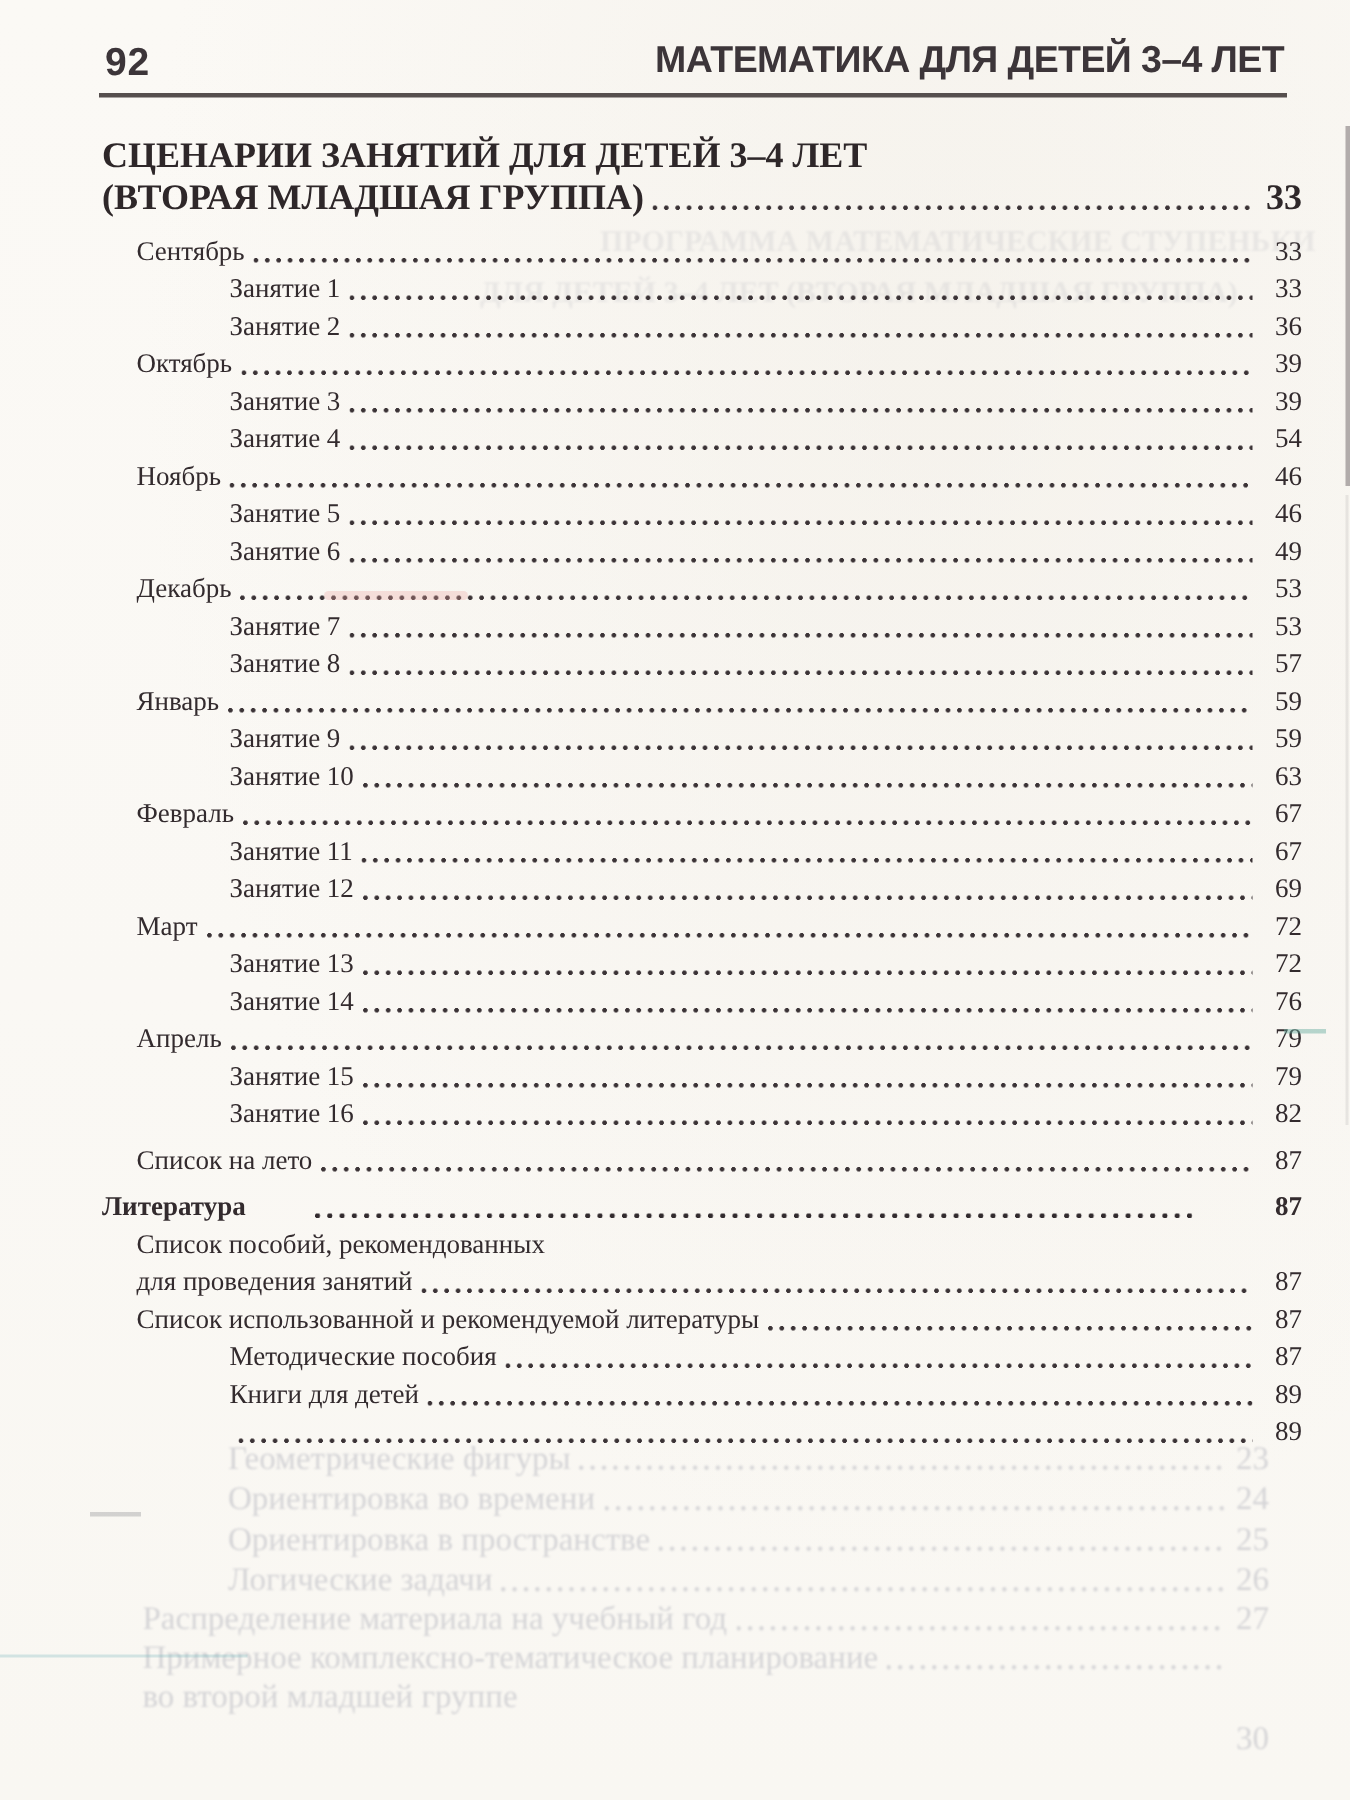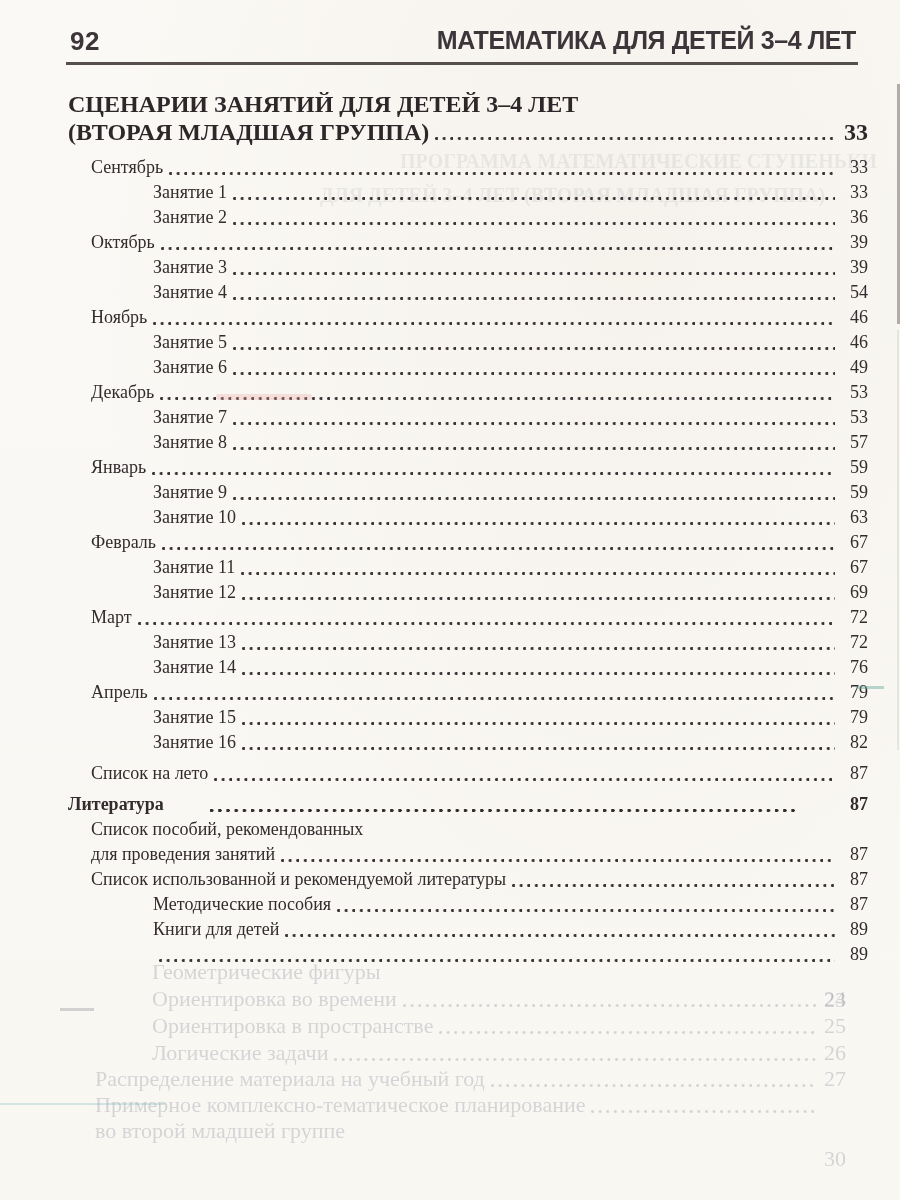--- a/index.html
+++ b/index.html
@@ -81,21 +81,21 @@
   .gray-dash-left { position:absolute; left:60px; top:1008px; width:34px; height:3px; background:rgba(110,110,118,0.28); }
 </style>
 </head>
 <body>
 
 <div class="page">
 
   <div id="ghost-layer">
       <div class="ghost-top-line" style="left: 400px; top: 150px;">ПРОГРАММА МАТЕМАТИЧЕСКИЕ СТУПЕНЬКИ</div>
       <div class="ghost-top-line" style="left: 320px; top: 184px;">ДЛЯ ДЕТЕЙ 3–4 ЛЕТ (ВТОРАЯ МЛАДШАЯ ГРУППА)</div>
-      <div class="ghost-line" style="left: 152px; top: 960px; flex-direction: column;">
+      <div class="ghost-line" style="left: 152px; top: 960px;">
         <span class="label">Геометрические фигуры</span>
         <span class="leader"></span>
         <span class="pg">23</span>
       </div>
       <div class="ghost-line" style="left: 152px; top: 987px;">
         <span class="label">Ориентировка во времени</span>
         <span class="leader"></span>
         <span class="pg">24</span>
       </div>
       <div class="ghost-line" style="left: 152px; top: 1014px;">

